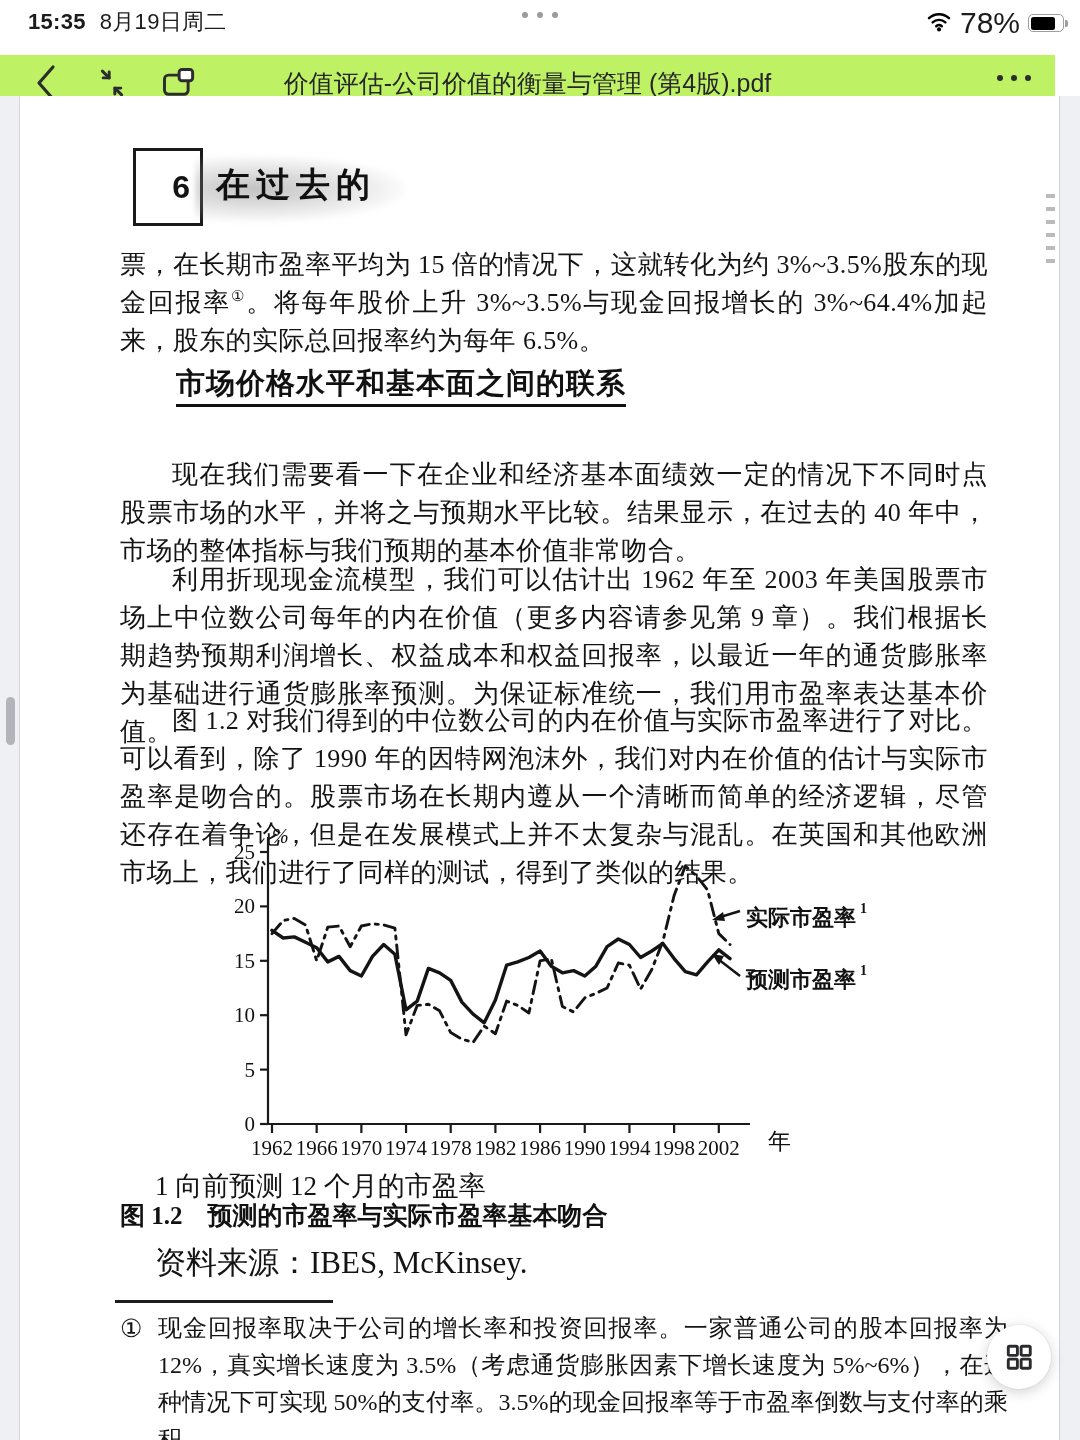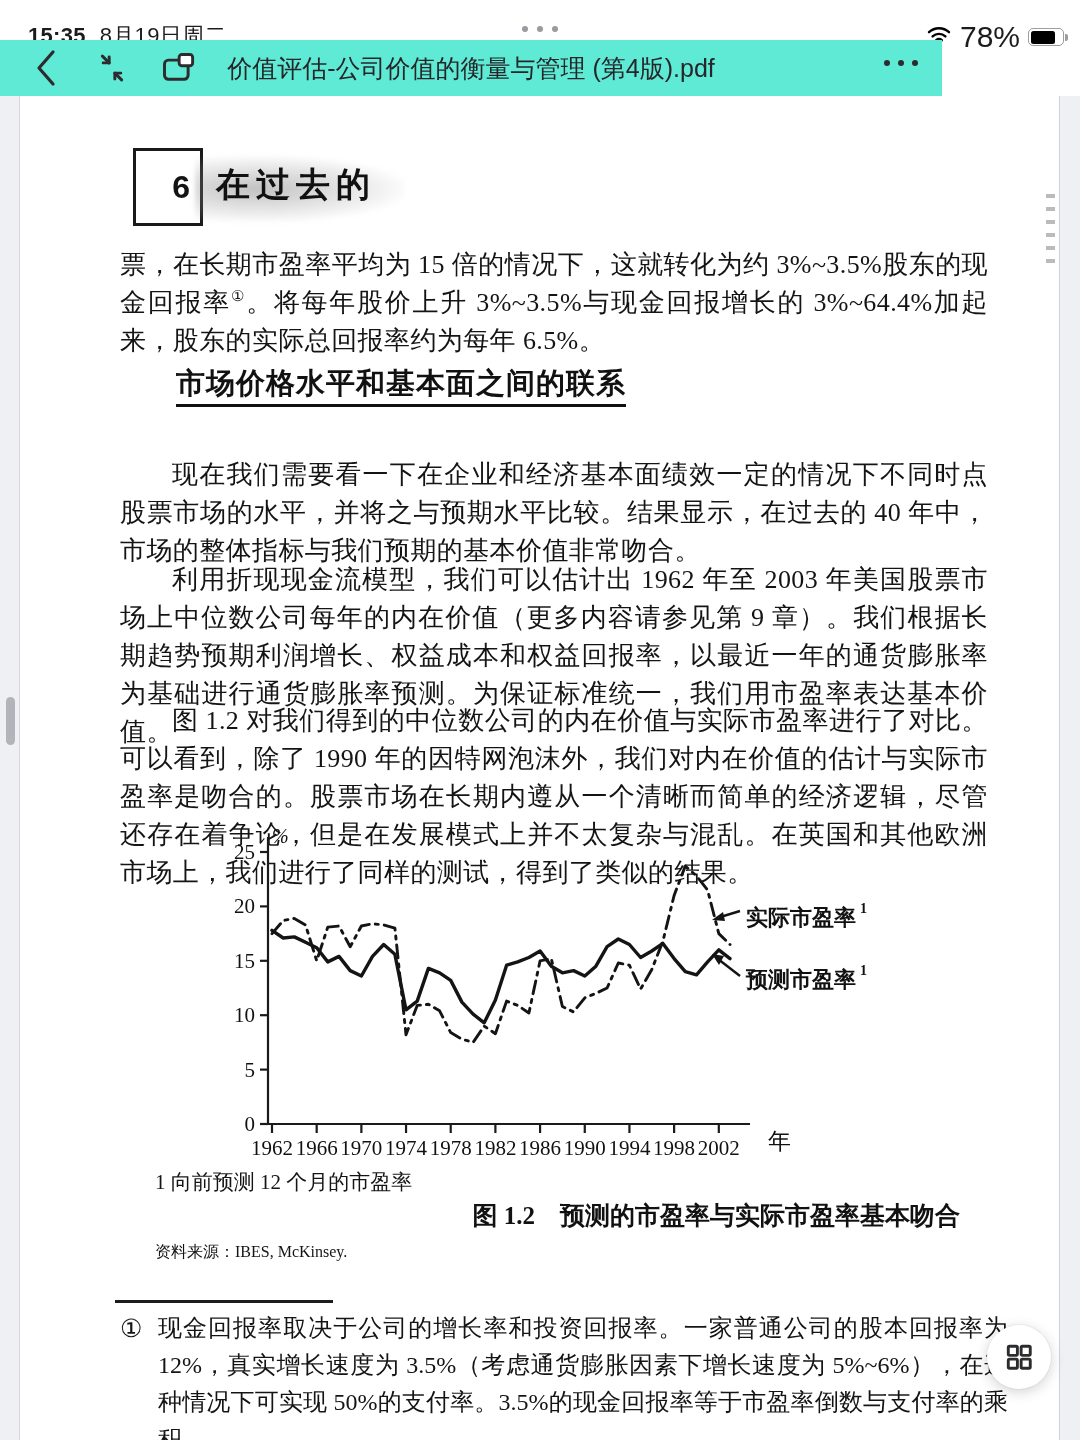--- a/index.html
+++ b/index.html
@@ -1,29 +1,29 @@
 <!DOCTYPE html>
 <html><head>
 <meta charset="utf-8">
 <style>
   * { margin:0; padding:0; box-sizing:border-box; }
   html,body { width:1080px; height:1440px; background:#ffffff; overflow:hidden;
     font-family:"Liberation Sans", sans-serif; color:#1c1c1e; }
-  .statusbar { position:absolute; left:0; top:14px; width:1080px; height:40px; background:#fff; }
+  .statusbar { position:absolute; left:0; top:0; width:1080px; height:40px; background:#fff; }
   .sb-left { position:absolute; left:28px; top:7px; font-size:22px; font-weight:600; letter-spacing:.3px; }
   .sb-date { font-weight:500; margin-left:14px; }
   .sb-center-dots { position:absolute; left:50%; top:12px; transform:translateX(-50%); display:flex; gap:9px; }
   .sb-center-dots i { width:6px; height:6px; border-radius:50%; background:#9a9aa0; }
   .sb-right { position:absolute; right:16px; top:6px; display:flex; align-items:center; gap:8px; }
   .sb-batt-pct { font-size:30px; font-weight:500; }
   .batt { position:relative; width:36px; height:18px; }
   .batt .body { position:absolute; inset:0; border:1.6px solid rgba(0,0,0,.38); border-radius:5px; }
   .batt .fill { position:absolute; left:2.5px; top:2.5px; bottom:2.5px; width:24px; background:#000; border-radius:2.5px; }
   .batt .nub { position:absolute; right:-4px; top:5.5px; width:3px; height:7px; background:rgba(0,0,0,.38); border-radius:0 2px 2px 0; }
-  .toolbar { position:absolute; left:0; top:40px; width:942px; height:56px; background:#5eead4; }
+  .toolbar { position:absolute; left:0; top:55px; width:1055px; height:56px; background:#bef264; }
   .tb-icons { position:absolute; left:26px; top:8px; display:flex; align-items:center; gap:26px; height:40px; }
   .tb-btn { width:40px; height:40px; display:flex; align-items:center; justify-content:center; }
   .tb-title { position:absolute; left:50%; top:12px; transform:translateX(-50%); font-size:25px; font-weight:500;
     color:#26262a; white-space:nowrap; }
   .tb-more { position:absolute; right:24px; top:20px; display:flex; gap:8px; }
   .tb-more i { width:6px; height:6px; border-radius:50%; background:#2c2c2e; }
   .gutter { position:absolute; top:96px; height:1344px; background:#eef0f3; }
   .gutter.left { left:0; width:20px; border-right:1px solid #d6d7db; }
   .gutter.right { left:1059px; width:21px; border-left:1px solid #d0d1d6; }
   .scroll-pill { position:absolute; left:6px; top:697px; width:9px; height:48px; border-radius:5px; background:#b2b4b9; }
@@ -41,23 +41,23 @@
   .section-heading { position:absolute; left:156px; top:268px; font-size:29px; font-weight:800;
     font-family:"Liberation Sans",sans-serif; letter-spacing:1px; border-bottom:3px solid #111; color:#111; }
   .chart-wrap { position:absolute; left:200px; top:733px; width:662px; height:342px; }
   .chart-wrap svg { display:block; }
   .axis { stroke:#1a1a1a; stroke-width:2.2; }
   .tick-label { font-family:"Liberation Serif",serif; font-size:21px; fill:#111; }
   .unit-label { font-family:"Liberation Serif",serif; font-size:20px; font-style:italic; fill:#111; }
   .xaxis-name { font-family:"Liberation Serif",serif; font-size:23px; fill:#111; }
   .legend-t { font-family:"Liberation Serif",serif; font-size:22px; font-weight:700; fill:#111; }
   .legend-sup { font-family:"Liberation Serif",serif; font-size:14px; font-weight:700; fill:#111; }
-  .fig-note { position:absolute; left:135px; top:1072px; font-size:21px; color:#141414; }
-  .fig-caption { position:absolute; left:100px; top:1103px; width:840px; text-align:right; font-size:25px; font-weight:700; color:#111; }
-  .fig-source { position:absolute; left:135px; top:1146px; font-size:16px; color:#141414; }
+  .fig-note { position:absolute; left:135px; top:1072px; font-size:27px; color:#141414; }
+  .fig-caption { position:absolute; left:100px; top:1103px; width:840px; text-align:left; font-size:25px; font-weight:700; color:#111; }
+  .fig-source { position:absolute; left:135px; top:1146px; font-size:31px; color:#141414; }
   .foot-divider { position:absolute; left:95px; top:1204px; width:218px; height:3px; background:#1c1c1c; }
   .footnote { position:absolute; left:100px; top:1214px; width:888px; display:flex; font-size:24px; line-height:37px; text-align:justify; }
   .footnote .marker { flex:0 0 38px; font-size:25px; }
   .footnote .fn-text { flex:1; }
   .edge-artifact { position:absolute; left:1026px; top:98px; width:9px; height:78px; opacity:.5;
     background:repeating-linear-gradient(180deg,#777 0 4px, transparent 4px 13px); }
   .fab { position:absolute; left:987px; top:1325px; width:64px; height:64px; border-radius:50%; background:#fff;
     box-shadow:0 3px 14px rgba(0,0,0,.18), 0 0 0 1px rgba(0,0,0,.04); display:flex; align-items:center; justify-content:center; }
 </style>
 </head>

